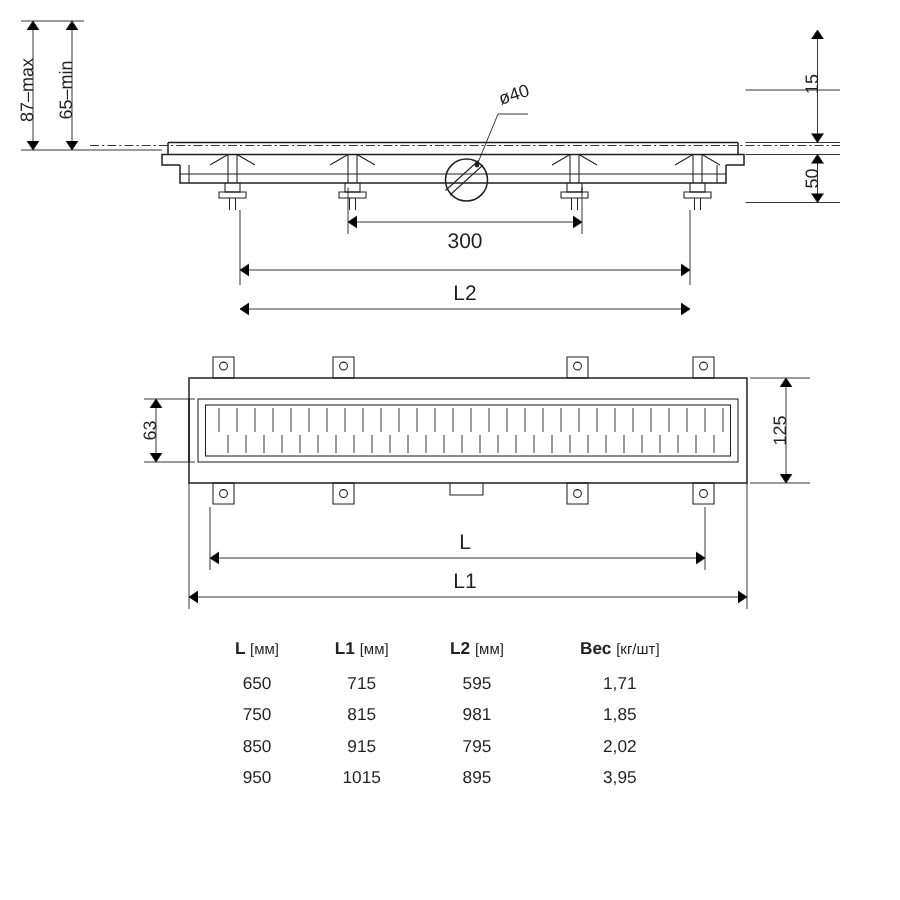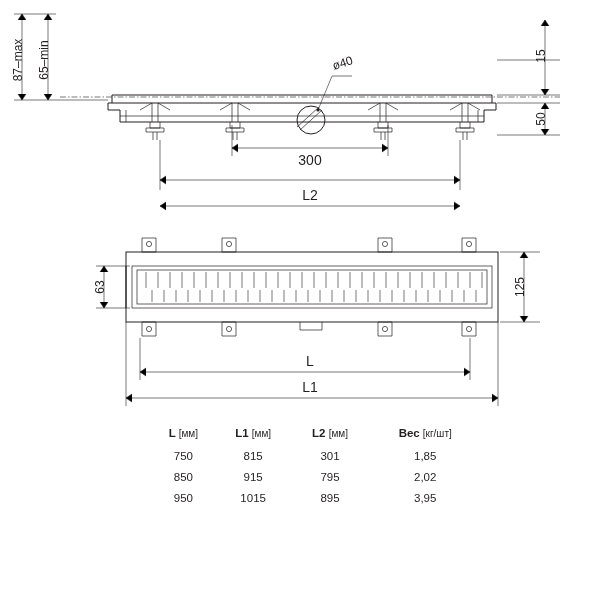--- a/index.html
+++ b/index.html
@@ -32,21 +32,21 @@
   .dimline { stroke: #231f20; stroke-width: 0.6; }
   .hatch { stroke: #231f20; stroke-width: 0.6; }
   text {
     font-family: "Liberation Sans", sans-serif;
     fill: #231f20;
   }
   .dimtxt { font-size: 12px; }
   .bigtxt { font-size: 14px; }
   .tbl {
     position: absolute;
-    left: 152px;
+    left: 140px;
     top: 424px;
     width: 330px;
     font-size: 11.5px;
   }
   .tbl table {
     border-collapse: collapse;
     width: 100%;
   }
   .tbl th, .tbl td {
     text-align: center;
@@ -336,23 +336,29 @@
             <span class="unit">[мм]</span>
           </th>
           <th>
             <span>Вес</span>
             <span class="unit">[кг/шт]</span>
           </th>
         </tr>
       </thead>
       <tbody>
         <tr>
+          <td>650</td>
+          <td>715</td>
+          <td>595</td>
+          <td>1,71</td>
+        </tr>
+        <tr>
           <td>750</td>
           <td>815</td>
-          <td>301</td>
+          <td>981</td>
           <td>1,85</td>
         </tr>
         <tr>
           <td>850</td>
           <td>915</td>
           <td>795</td>
           <td>2,02</td>
         </tr>
         <tr>
           <td>950</td>

